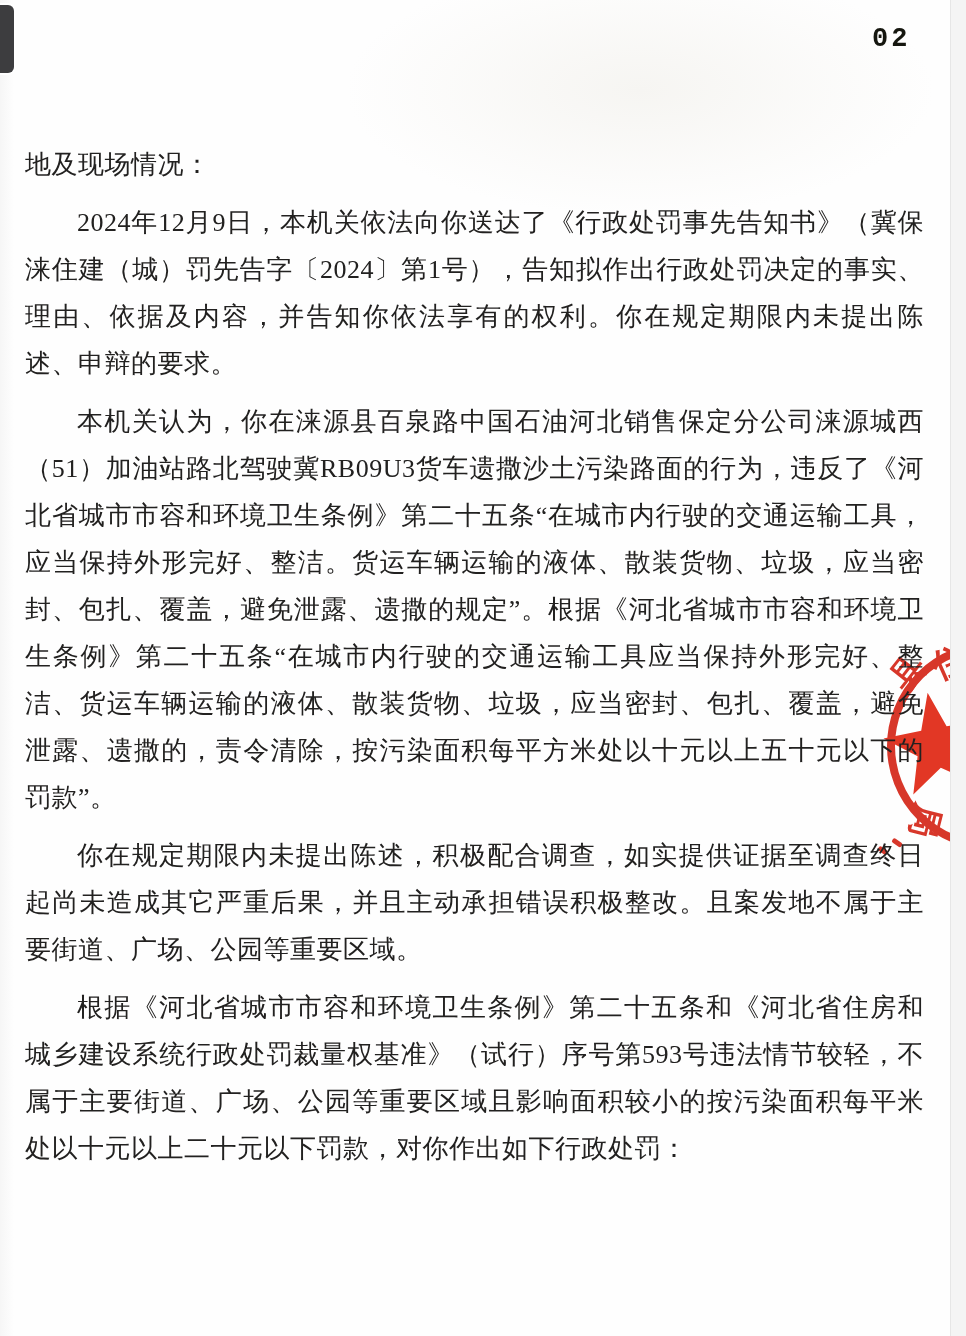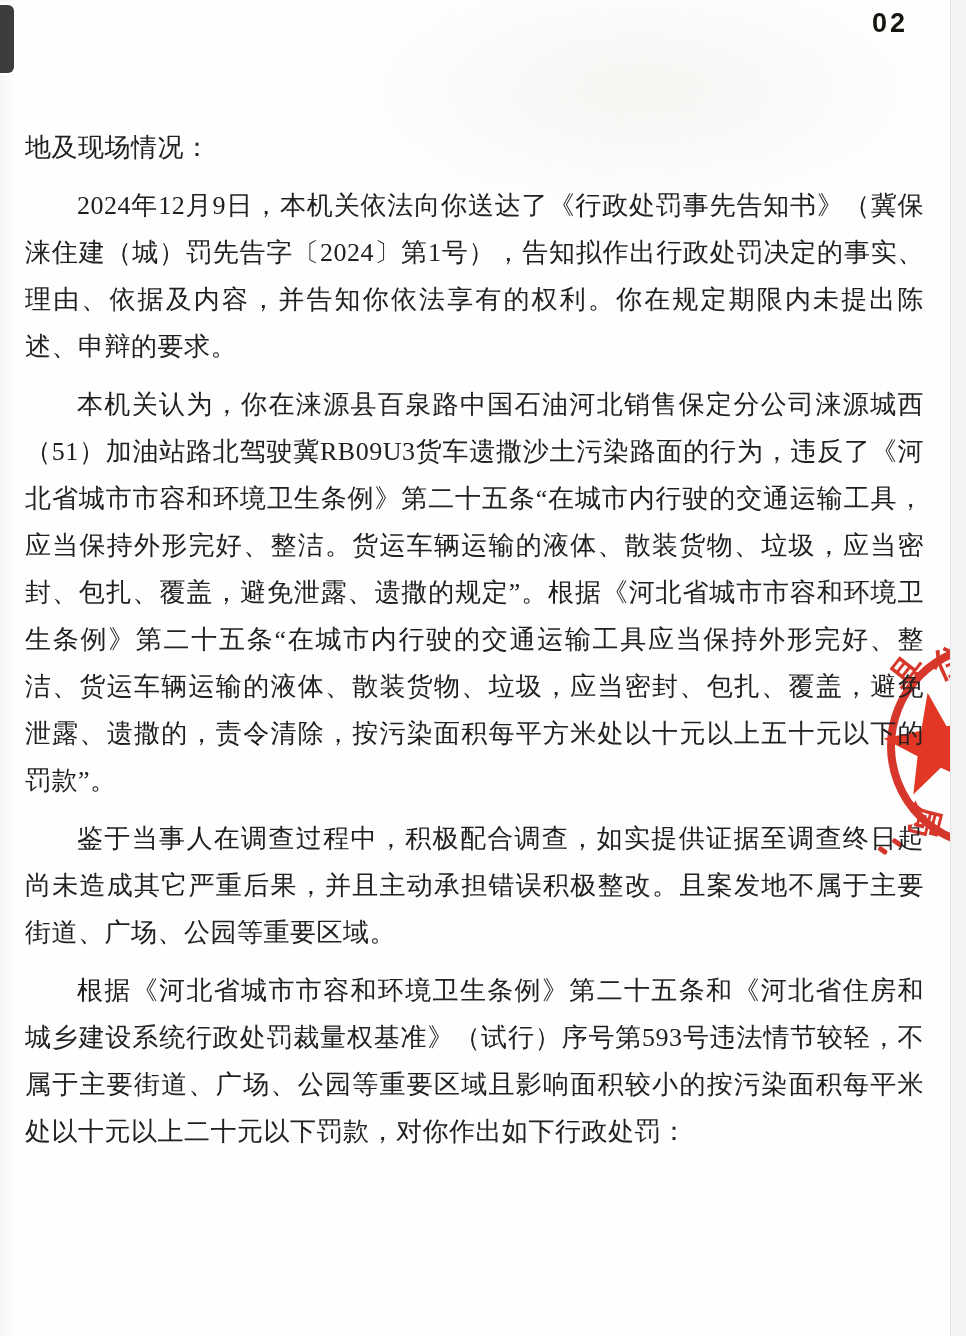--- a/index.html
+++ b/index.html
@@ -23,31 +23,31 @@
     position: absolute;
     left: 0; top: 5px;
     width: 14px; height: 68px;
     background: #3d3d3f;
     border-radius: 0 6px 6px 0;
     box-shadow: 0 0 0 2px rgba(255,255,255,0.9);
     z-index: 5;
   }
   .page-number {
     position: absolute;
-    top: 8px; left: 872px;
-    font-family: Liberation Sans, sans-serif;
+    top: 24px; left: 872px;
+    font-family: Liberation Mono, monospace;
     font-weight: 700;
     font-size: 27px;
     letter-spacing: 3px;
     color: #15160f;
     z-index: 4;
   }
   .doc-body {
     position: absolute;
-    top: 124px; left: 25px;
+    top: 141px; left: 25px;
     width: 899px;
     color: #222120;
     font-size: 26px;
     line-height: 47px;
     letter-spacing: 0.5px;
     text-align: justify;
     z-index: 2;
   }
   .doc-body p { margin-bottom: 11px; }
   .doc-body p.indent { text-indent: 2em; }
@@ -80,21 +80,21 @@
 <div class="scan-sheet"></div>
 
 <div class="scroll-thumb"></div>
 
 <div class="page-number">02</div>
 
 <div class="doc-body">
   <p>地及现场情况：</p>
   <p class="indent">2024年12月9日，本机关依法向你送达了《行政处罚事先告知书》（冀保涞住建（城）罚先告字〔2024〕第1号），告知拟作出行政处罚决定的事实、理由、依据及内容，并告知你依法享有的权利。你在规定期限内未提出陈述、申辩的要求。</p>
   <p class="indent">本机关认为，你在涞源县百泉路中国石油河北销售保定分公司涞源城西（51）加油站路北驾驶冀RB09U3货车遗撒沙土污染路面的行为，违反了《河北省城市市容和环境卫生条例》第二十五条“在城市内行驶的交通运输工具，应当保持外形完好、整洁。货运车辆运输的液体、散装货物、垃圾，应当密封、包扎、覆盖，避免泄露、遗撒的规定”。根据《河北省城市市容和环境卫生条例》第二十五条“在城市内行驶的交通运输工具应当保持外形完好、整洁、货运车辆运输的液体、散装货物、垃圾，应当密封、包扎、覆盖，避免泄露、遗撒的，责令清除，按污染面积每平方米处以十元以上五十元以下的罚款”。</p>
-  <p class="indent">鉴于当事人在调查过程中，积极配合调查，如实提供证据至调查终日起尚未造成其它严重后果，并且主动承担错误积极整改。且案发地不属于主要街道、广场、公园等重要区域。</p>
+  <p class="indent">你在规定期限内未提出陈述，积极配合调查，如实提供证据至调查终日起尚未造成其它严重后果，并且主动承担错误积极整改。且案发地不属于主要街道、广场、公园等重要区域。</p>
   <p class="indent">根据《河北省城市市容和环境卫生条例》第二十五条和《河北省住房和城乡建设系统行政处罚裁量权基准》（试行）序号第593号违法情节较轻，不属于主要街道、广场、公园等重要区域且影响面积较小的按污染面积每平米处以十元以上二十元以下罚款，对你作出如下行政处罚：</p>
 </div>
 
 <svg class="stamp-svg" viewBox="0 0 108 252" xmlns="http://www.w3.org/2000/svg">
 
   <circle cx="133" cy="128" r="100" fill="none" stroke="#d5281b" stroke-width="8"></circle>
 
   <polygon fill="#e02815" points="69.6,74.8 88.6,108.2 126.7,102.6 100.8,131.1 117.8,165.5 82.8,149.7 55.3,176.5 59.6,138.3 25.5,120.5 63.2,112.7"></polygon>
 
   <text x="34" y="70" font-size="34" transform="rotate(-52 46 58)">县</text>

